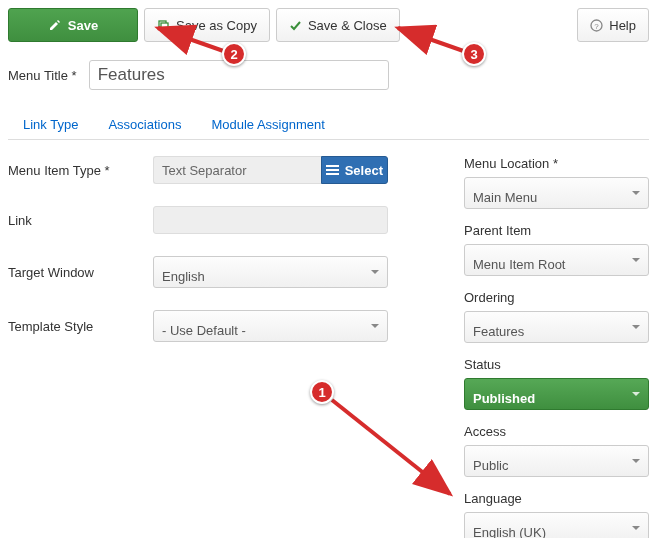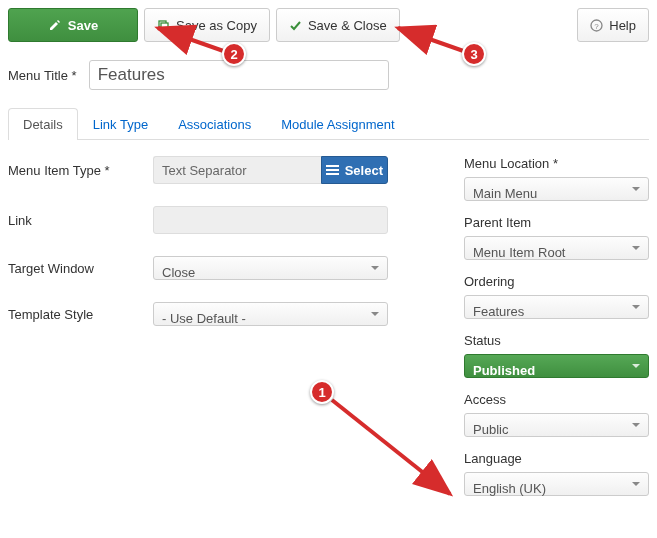--- a/index.html
+++ b/index.html
@@ -121,21 +121,21 @@
     border: 1px solid #255a92;
     color: #fff;
     font-weight: bold;
     border-radius: 0 3px 3px 0;
     display: inline-flex;
     align-items: center;
     gap: 6px;
     cursor: pointer;
   }
   .select-like {
-    height: 24px;
+    height: 32px;
     background: linear-gradient(#fdfdfd,#f0f0f0);
     border: 1px solid #ccc;
     border-radius: 3px;
     padding: 8px 22px 0 8px;
     color: #555;
     display: flex;
     align-items: center;
     position: relative;
     cursor: pointer;
   }
@@ -220,21 +220,20 @@
     <span>Help</span>
   </div>
 </div>
 
 <div class="title-row">
   <label>Menu Title *</label>
   <input type="text" class="title-input" value="Features" style="">
 </div>
 
 <div class="tabs">
-  <div class="tab active"><span>Details</span></div>
   <div class="tab"><span>Link Type</span></div>
   <div class="tab"><span>Associations</span></div>
   <div class="tab"><span>Module Assignment</span></div>
 </div>
 
 <div class="form-area">
   <div class="col-left">
 
     <div class="field-label">Menu Item Type *</div>
     <div class="menuitem-type-row">
@@ -249,21 +248,21 @@
         </span>
         <span>Select</span>
       </div>
     </div>
 
     <div class="field-label">Link</div>
     <div class="ro-input"></div>
 
     <div class="field-label">Target Window</div>
     <div class="select-like">
-        <span>Close</span>
+        <span>English</span>
       </div>
 
     <div class="field-label">Template Style</div>
     <div class="select-like">
         <span>- Use Default -</span>
       </div>
   </div>
 
   <div class="col-right">
     <div class="side-label">Menu Location *</div>

